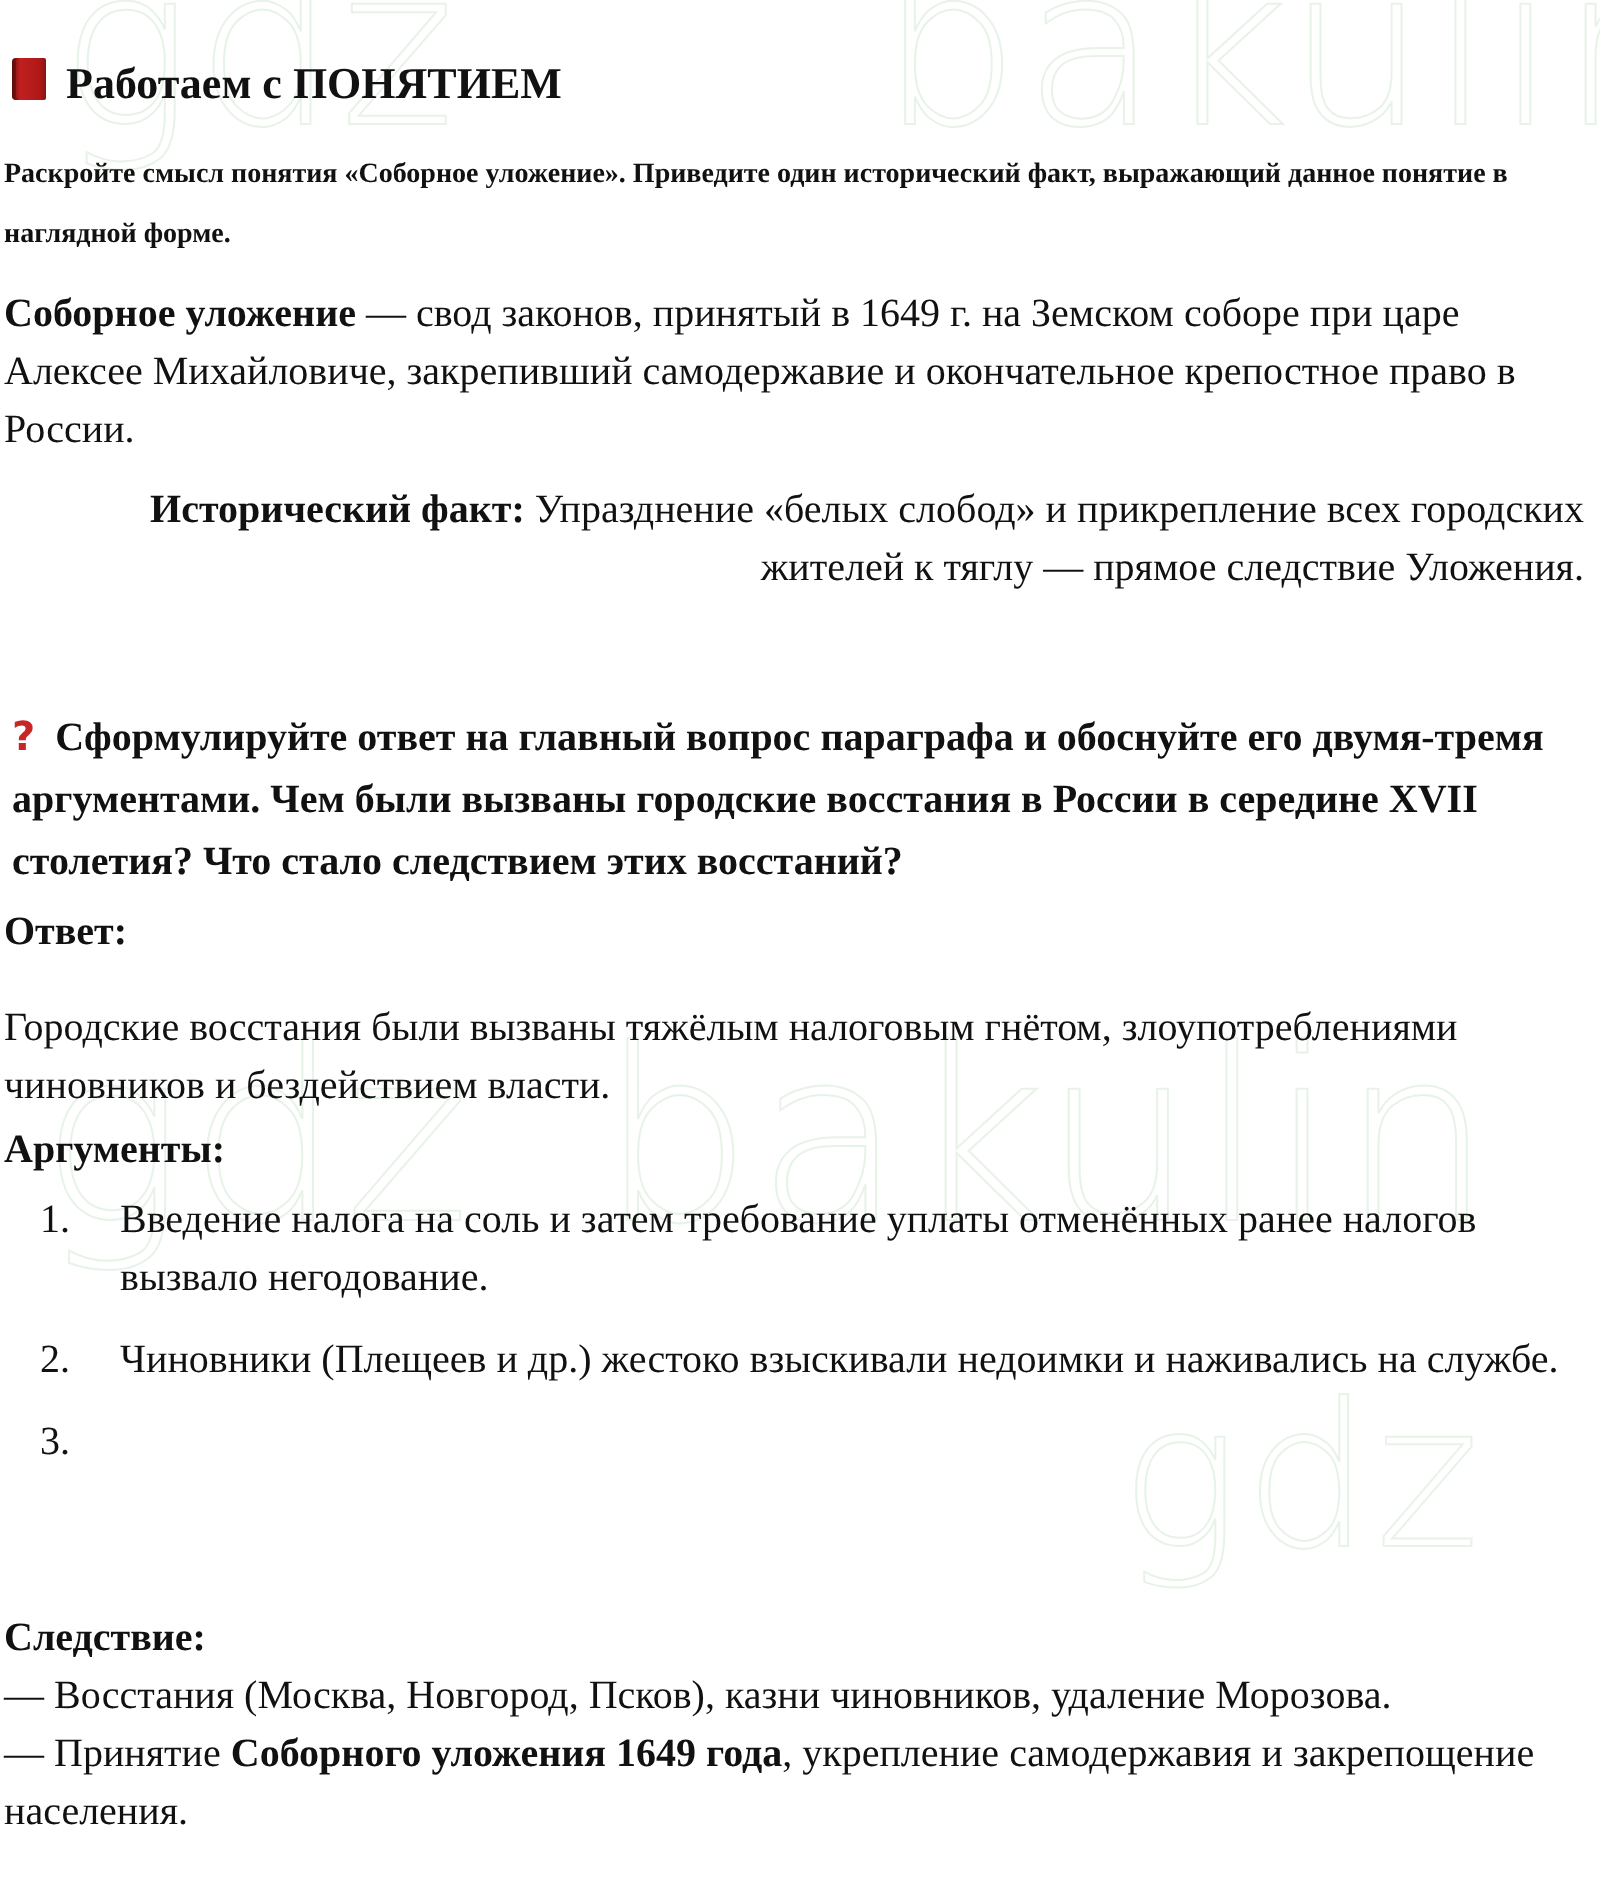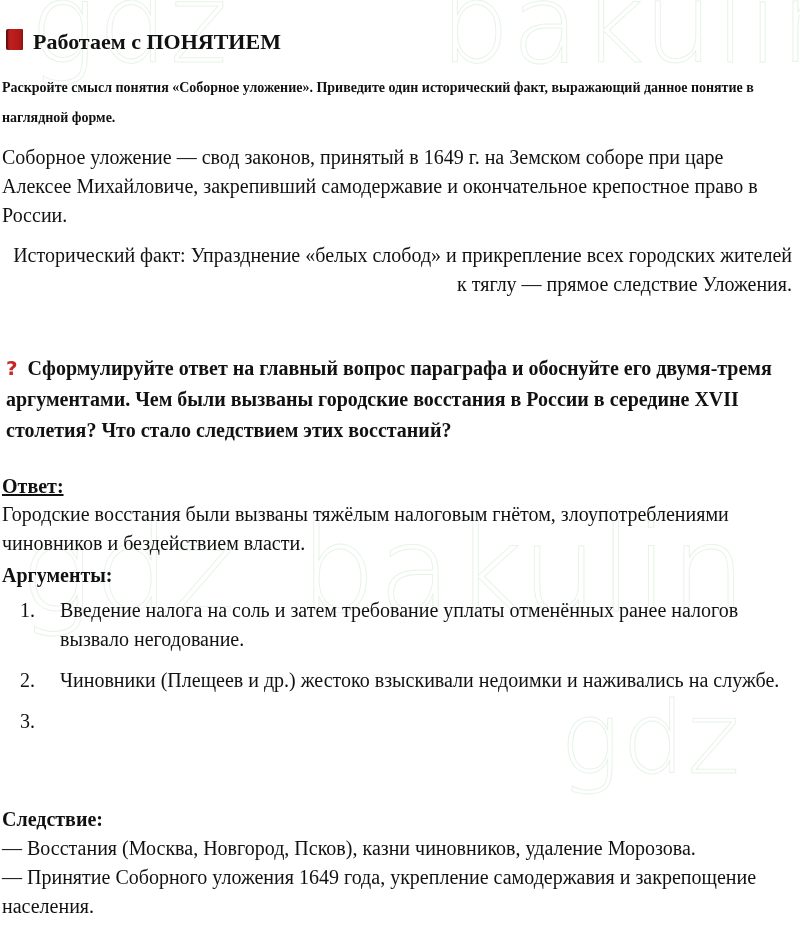--- a/index.html
+++ b/index.html
@@ -52,21 +52,21 @@
       border-radius: 2px 1px 1px 2px;
       box-shadow: inset 2px 0 0 rgba(0,0,0,0.25);
     }
     .block {
       position: absolute;
       left: 2px;
       right: 8px;
       font-size: 20px;
       line-height: 29px;
     }
-    .bold { font-weight: normal; }
+    .bold { font-weight: bold; }
     .task {
       top: 73px;
       font-weight: bold;
       font-size: 14px;
       line-height: 30px;
     }
     .def { top: 143px; }
     .fact { top: 241px; text-align: right; }
     .question {
       top: 353px;
@@ -75,21 +75,21 @@
       line-height: 31px;
       left: 6px;
     }
     .q-icon {
       color: #c62828;
       font-weight: bold;
       font-family: "DejaVu Sans", sans-serif;
       font-size: 20px;
       margin-right: 10px;
     }
-    .answer-label { top: 472px; font-weight: bold; text-decoration: underline; }
+    .answer-label { top: 452px; font-weight: bold; }
     .answer-text { top: 500px; }
     .args-label { top: 561px; font-weight: bold; }
     .args-list {
       position: absolute;
       left: 0;
       right: 8px;
       top: 596px;
       margin: 0;
       padding: 0;
       list-style: none;

